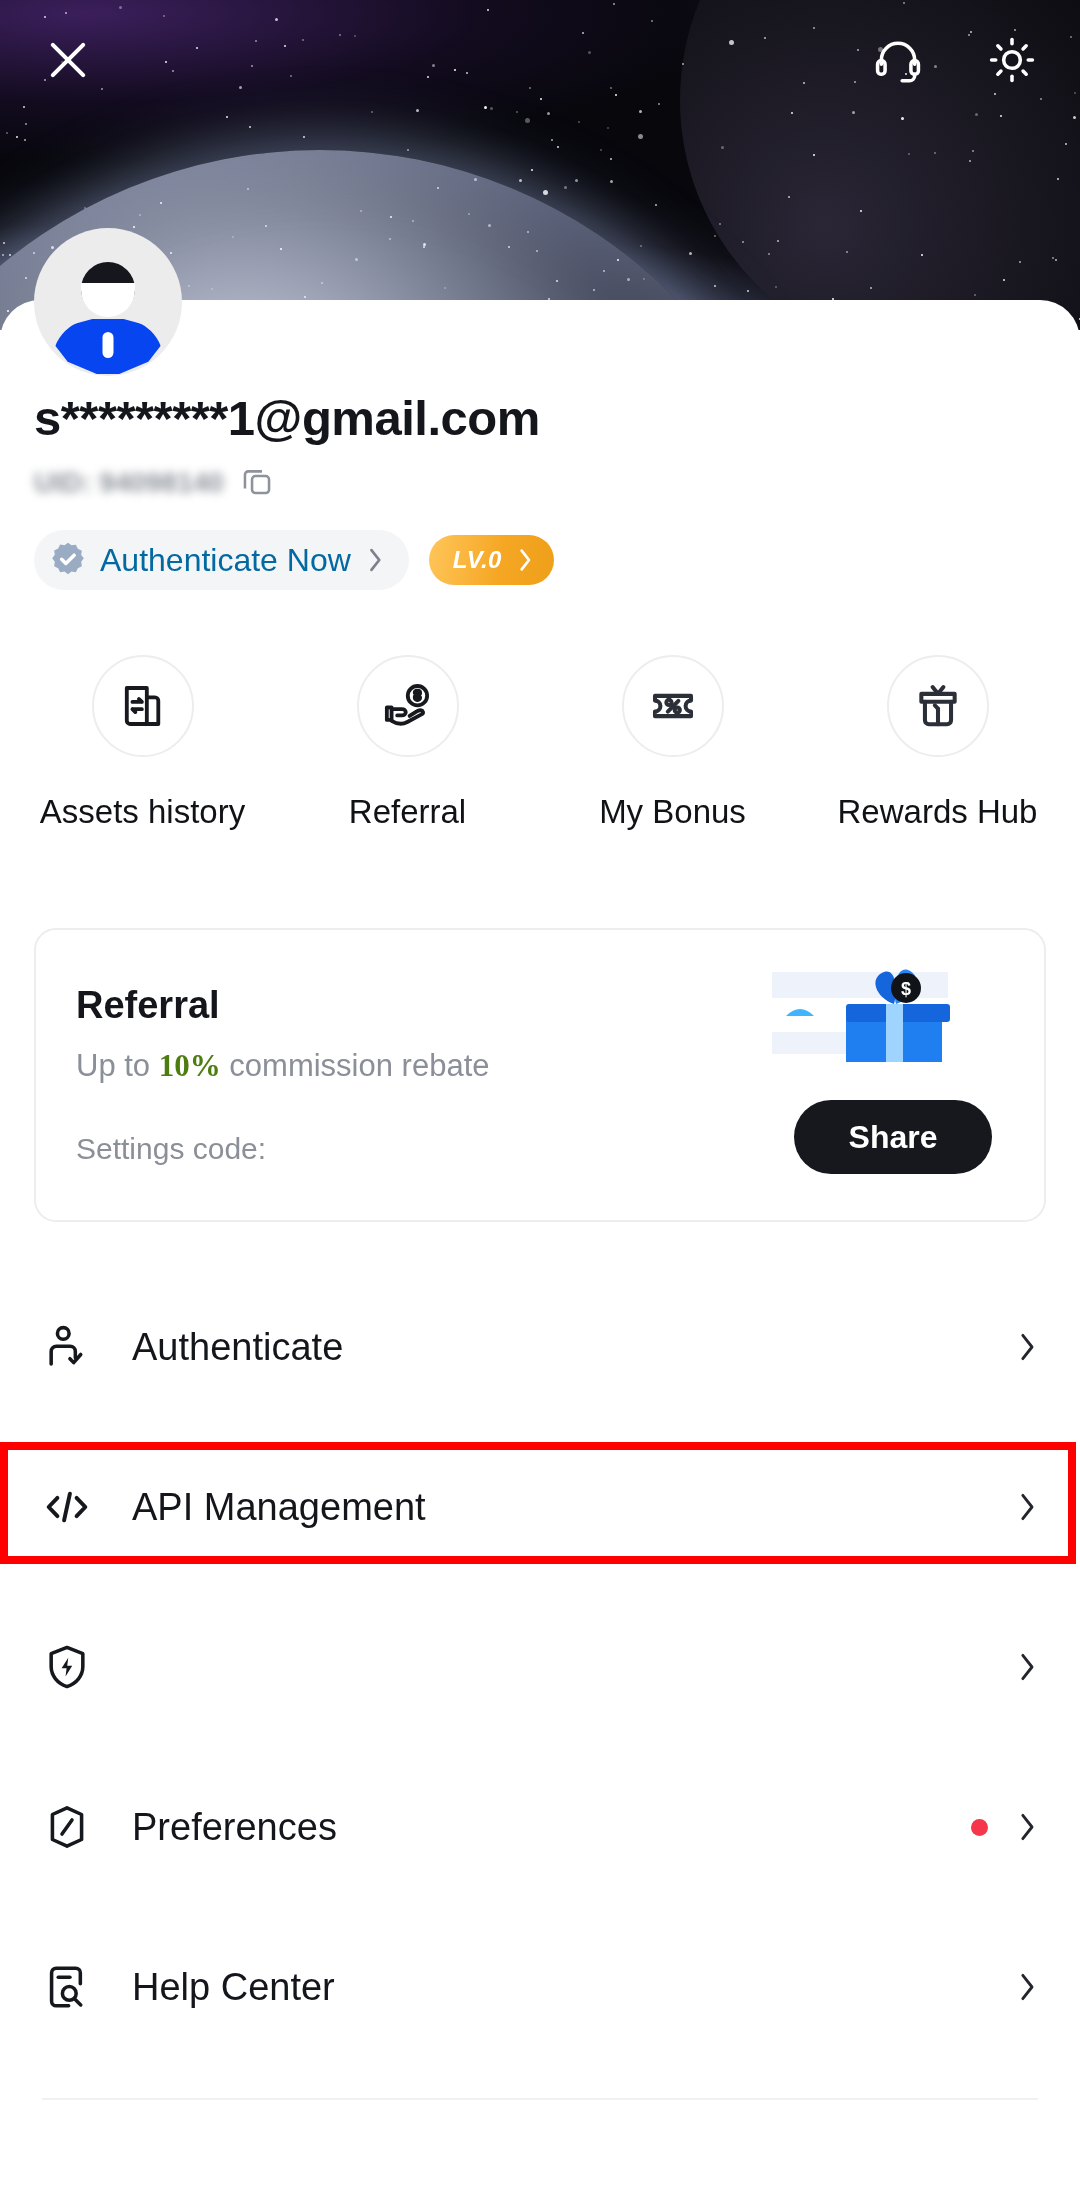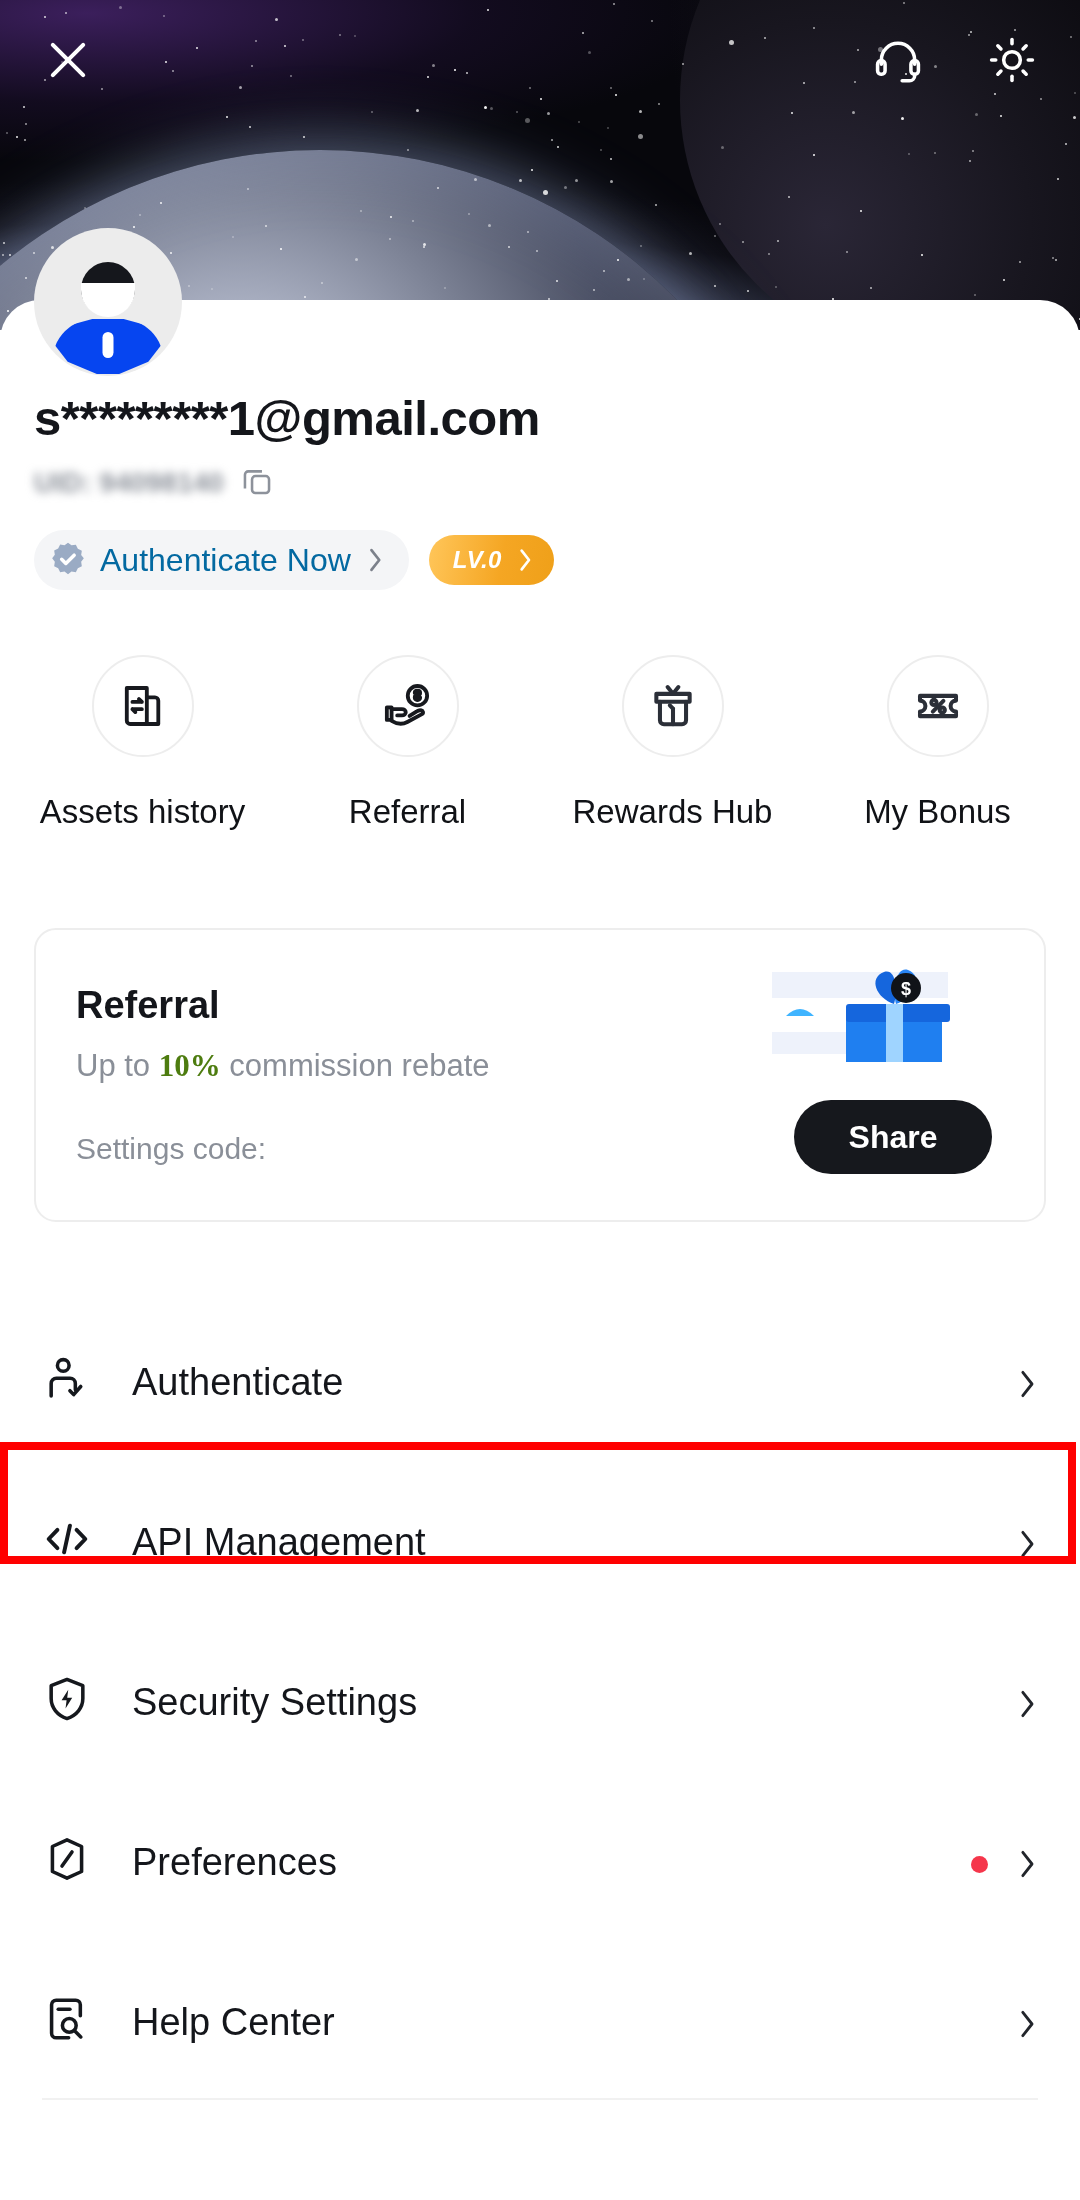--- a/index.html
+++ b/index.html
@@ -126,21 +126,21 @@
   .share-btn {
     position: absolute; right: 52px; top: 170px; width: 198px; height: 74px;
     background: #16181d; border-radius: 40px; color: #fff; font-size: 32px; font-weight: 700;
     display: flex; align-items: center; justify-content: center; cursor: pointer;
   }
   .gift-art { position: absolute; right: 22px; top: 28px; width: 250px; height: 118px; }
 
   
   .menu { position: absolute; left: 0; top: 1290px; width: 1080px; z-index: 8; }
   .menu-row {
-    position: relative; height: 114px; display: flex; align-items: flex-end;
+    position: relative; height: 114px; display: flex; align-items: center;
     padding: 0 40px 0 42px; cursor: pointer;
   }
   .menu-icon { width: 58px; display: flex; align-items: center; justify-content: flex-start; }
   .menu-label { font-size: 38px; color: #14161b; margin-left: 32px; }
   .menu-right { margin-left: auto; display: flex; align-items: center; gap: 26px; }
   .dot { width: 17px; height: 17px; border-radius: 50%; background: #f5364b; }
   .row-gap { height: 46px; }
   .divider { height: 2px; background: #f1f1f1; margin: 0 42px; }
 
   .highlight-box {
@@ -437,40 +437,40 @@
           <path d="M4.7 13.4h4.6c1 0 1.7.6 1.7 1.4s-.7 1.4-1.7 1.4H7.2"></path>
           <path d="M4.7 18.6c2.6 1.6 5 1.6 7 .5l6.5-3.5c.8-.5.6-1.6-.5-1.7-.6-.1-1.2.1-1.8.5l-3.2 2"></path>
         </svg>
       </div>
       <div class="quick-label">Referral</div>
     </div>
 
     <div class="quick-item">
       <div class="quick-circle">
         <svg width="54" height="54" viewBox="0 0 24 24" fill="none" stroke="#2b2f38" stroke-width="1.8" stroke-linecap="round" stroke-linejoin="round">
+          <path d="M4 7.5h16v2.1a2.4 2.4 0 0 0 0 4.8v2.1H4v-2.1a2.4 2.4 0 0 0 0-4.8z"></path>
+          <circle cx="10.2" cy="10.4" r="1.15"></circle>
+          <circle cx="13.9" cy="13.8" r="1.15"></circle>
+          <line x1="14.4" y1="9.7" x2="9.7" y2="14.5"></line>
+        </svg>
+      </div>
+      <div class="quick-label">My Bonus</div>
+    </div>
+
+    <div class="quick-item">
+      <div class="quick-circle">
+        <svg width="54" height="54" viewBox="0 0 24 24" fill="none" stroke="#2b2f38" stroke-width="1.8" stroke-linecap="round" stroke-linejoin="round">
           <path d="M9.6 3.6L12 6.6l2.4-3"></path>
           <rect x="4.6" y="6.6" width="14.8" height="3.5"></rect>
           <path d="M6.2 10.1v8.2a1.8 1.8 0 0 0 1.8 1.8h8a1.8 1.8 0 0 0 1.8-1.8v-8.2"></path>
           <path d="M12 13.2v6.9"></path>
           <path d="M12 13.2l-1.4-1.5"></path>
         </svg>
       </div>
       <div class="quick-label">Rewards Hub</div>
-    </div>
-
-    <div class="quick-item">
-      <div class="quick-circle">
-        <svg width="54" height="54" viewBox="0 0 24 24" fill="none" stroke="#2b2f38" stroke-width="1.8" stroke-linecap="round" stroke-linejoin="round">
-          <path d="M4 7.5h16v2.1a2.4 2.4 0 0 0 0 4.8v2.1H4v-2.1a2.4 2.4 0 0 0 0-4.8z"></path>
-          <circle cx="10.2" cy="10.4" r="1.15"></circle>
-          <circle cx="13.9" cy="13.8" r="1.15"></circle>
-          <line x1="14.4" y1="9.7" x2="9.7" y2="14.5"></line>
-        </svg>
-      </div>
-      <div class="quick-label">My Bonus</div>
     </div>
 
   </div>
 
   <div class="refcard">
     <div class="ref-title">Referral</div>
     <div class="ref-sub"><span>Up to </span><span class="pct">10%</span><span> commission rebate</span></div>
     <div class="ref-code">Settings code:</div>
     <div class="share-btn">Share</div>
     <svg class="gift-art" viewBox="0 0 250 118">
@@ -523,21 +523,20 @@
     </div>
     <div class="row-gap"></div>
 
     <div class="menu-row">
       <span class="menu-icon">
         <svg width="50" height="50" viewBox="0 0 24 24" fill="none" stroke="#15181d" stroke-width="1.7" stroke-linecap="round" stroke-linejoin="round">
           <path d="M12 2.6l7.6 3v6.2c0 4.4-3 8-7.6 9.6-4.6-1.6-7.6-5.2-7.6-9.6V5.6z"></path>
           <polygon points="12.6,7.6 9.4,12.6 11.8,12.6 11.3,16.6 14.5,11.4 12.1,11.4" fill="#15181d" stroke="none"></polygon>
         </svg>
       </span>
-      <span class="menu-label">Security Settings</span>
       <span class="menu-right">
         <svg width="26" height="40" viewBox="0 0 12 24" fill="none" stroke="#22252b" stroke-width="1.7" stroke-linecap="round" stroke-linejoin="round">
             <polyline points="3.5,5 9,12 3.5,19"></polyline>
           </svg>
       </span>
     </div>
     <div class="row-gap"></div>
 
     <div class="menu-row">
       <span class="menu-icon">

